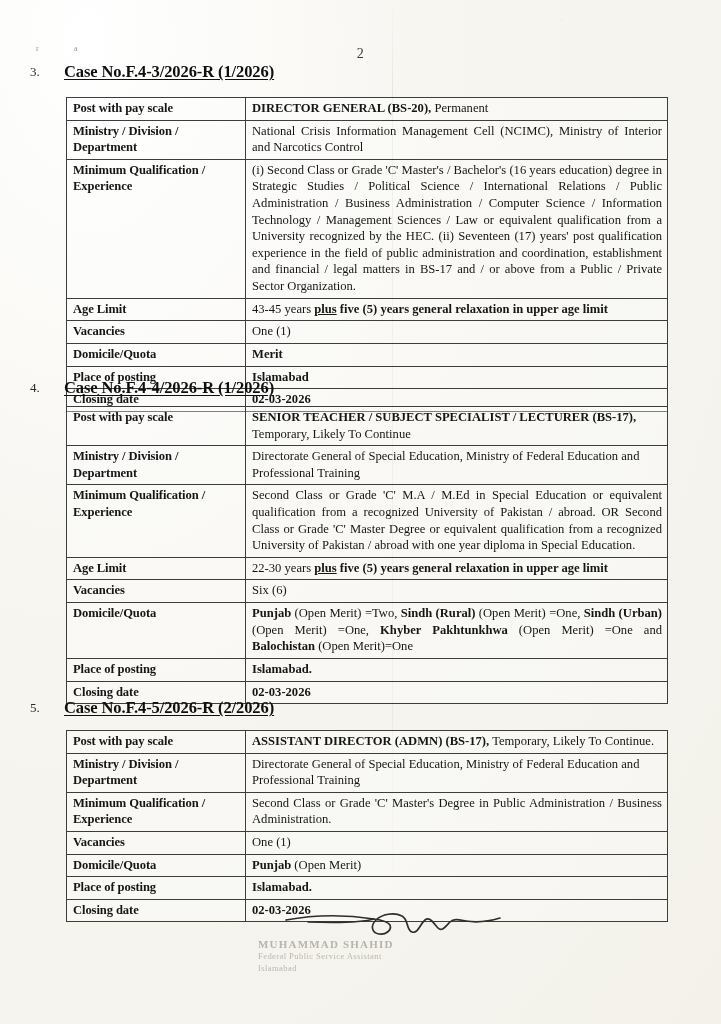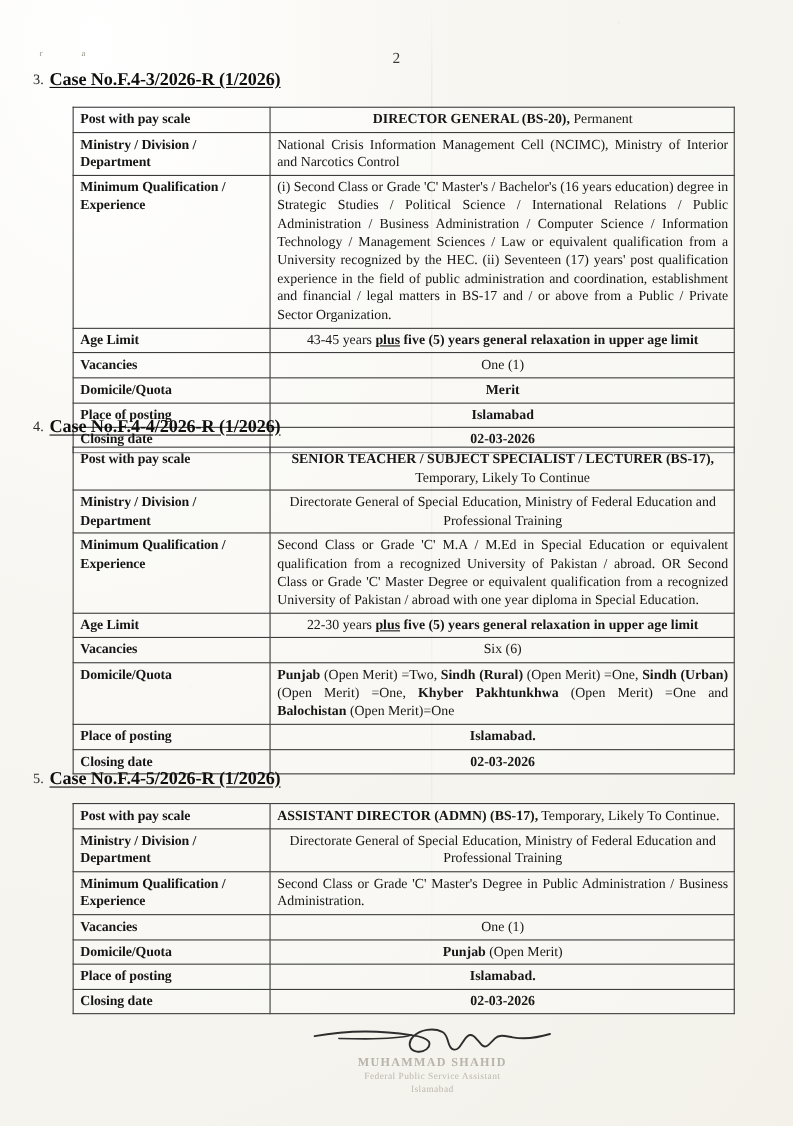--- a/index.html
+++ b/index.html
@@ -81,21 +81,21 @@
   }
   .case-num {
     position: absolute;
     left: 30px;
     top: 2px;
     font-size: 13px;
     color: #2b2b2b;
   }
   .case-title {
     position: absolute;
-    left: 45px;
+    left: 64px;
     top: 0;
     font-size: 16.5px;
     font-weight: bold;
     text-decoration: underline;
     text-underline-offset: 2px;
     letter-spacing: -0.1px;
     color: #0f0f0f;
     white-space: nowrap;
   }
 
@@ -117,31 +117,31 @@
   td.label {
     width: 167px;
     font-weight: bold;
     font-size: 12.9px;
     letter-spacing: -0.1px;
   }
   td.value {
     text-align: justify;
     text-justify: inter-word;
   }
-  td.value.nojust { text-align: center; }
+  td.value.nojust { text-align: left; }
   .b { font-weight: bold; }
   .bu { font-weight: bold; text-decoration: underline; }
 
   
   .sign-block {
     position: absolute;
     left: 258px;
-    top: 928px;
+    top: 906px;
     width: 270px;
-    text-align: center;
+    text-align: left;
     pointer-events: none;
   }
   .sign-mark {
     height: 34px;
     position: relative;
   }
   .sign-mark svg { display: block; margin: 0 auto; }
   .stamp-name {
     font-size: 11px;
     letter-spacing: 1.2px;
@@ -251,21 +251,21 @@
             <tr>
               <td class="label">Closing date</td>
               <td class="value nojust"><span class="b">02-03-2026</span></td>
             </tr>
           </tbody>
         </table>
       </div>
       <div class="case-block" style="top: 0px;">
         <div class="case-heading" style="position: absolute; top: 698px; left: 0px; width: 721px;">
           <div class="case-num">5.</div>
-          <div class="case-title">Case No.F.4-5/2026-R (1/2026)</div>
+          <div class="case-title">Case No.F.4-5/2026-R (2/2026)</div>
         </div>
         <table class="case-table" style="top: 730px;">
           <tbody>
             <tr>
               <td class="label">Post  with pay scale</td>
               <td class="value"><span class="b">ASSISTANT DIRECTOR (ADMN) (BS-17),</span><span> Temporary, Likely To Continue.</span></td>
             </tr>
             <tr>
               <td class="label">Ministry / Division / Department</td>
               <td class="value nojust"><span>Directorate General of Special Education,  Ministry of Federal Education and Professional Training</span></td>

